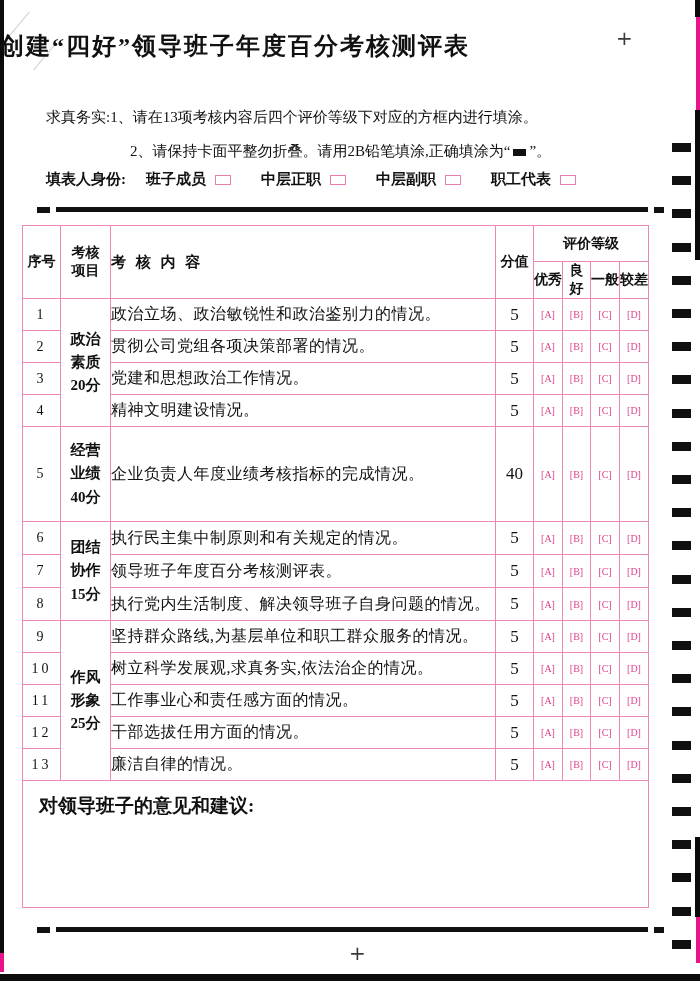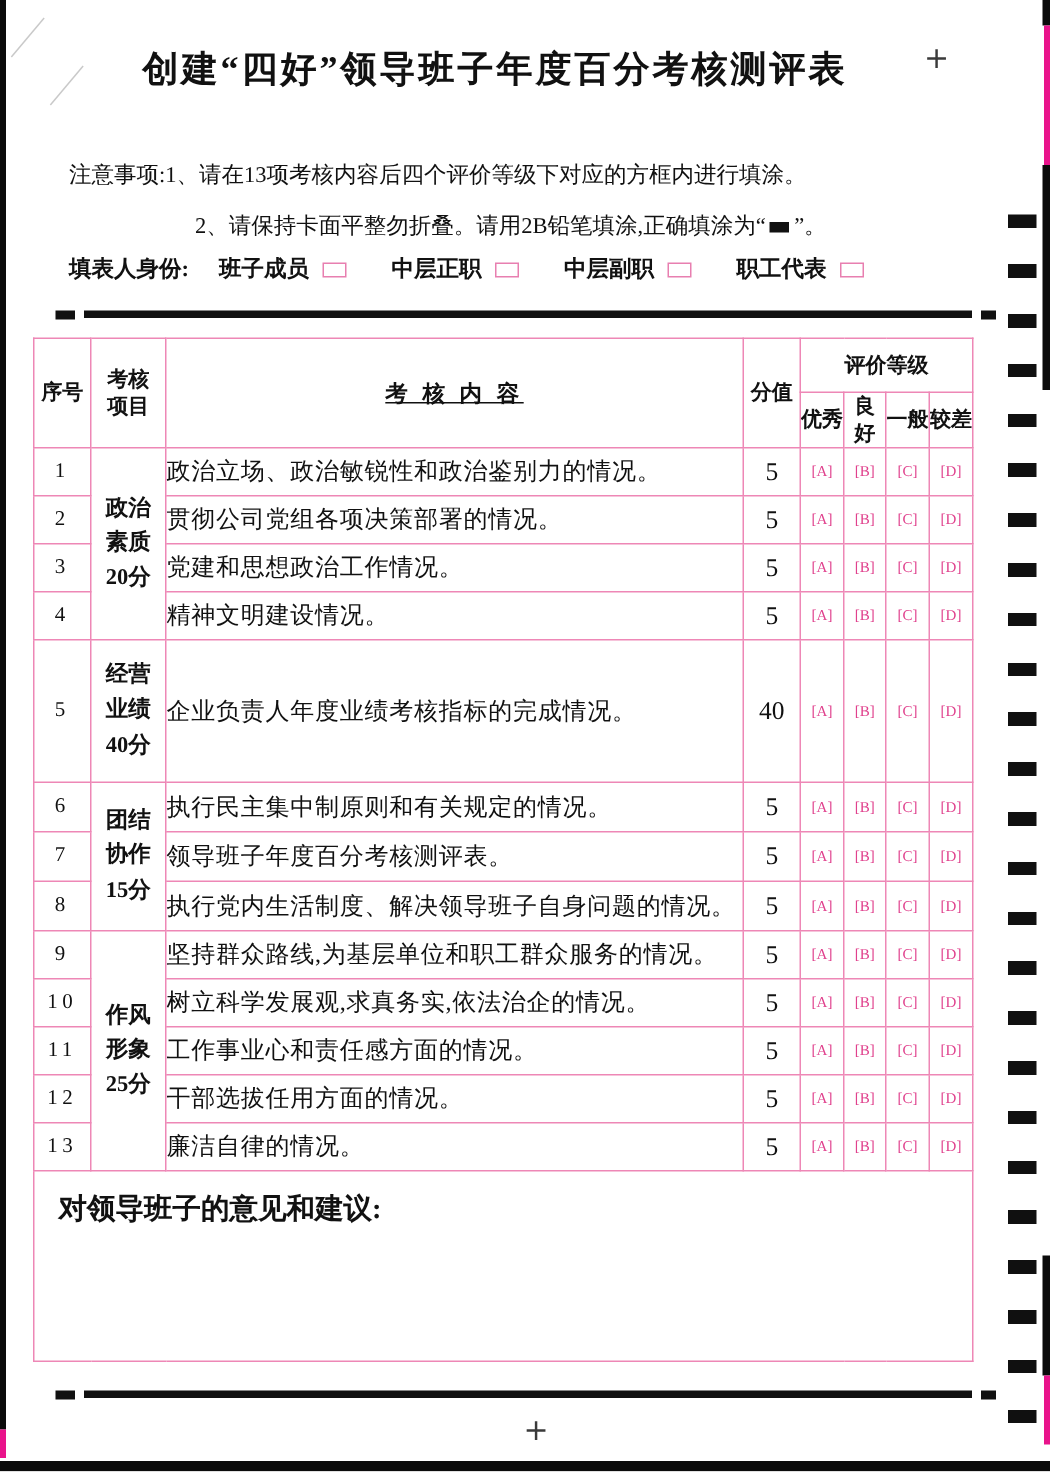--- a/index.html
+++ b/index.html
@@ -6,21 +6,21 @@
   .page{
     position:relative;width:700px;height:981px;background:#ffffff;overflow:hidden;
     font-family:"Liberation Serif","DejaVu Serif",serif;color:#111111;
   }
   
   .edge{position:absolute;}
   .scratch{position:absolute;background:#c9c9c9;width:1px;height:34px;}
   
   .plus{position:absolute;font-size:20px;color:#3a3a3a;font-family:"DejaVu Sans",sans-serif;}
   
-  .title{position:absolute;top:30px;left:0;width:660px;text-align:center;
+  .title{position:absolute;top:30px;left:0;width:660px;text-align:left;
          font-size:24px;font-weight:bold;letter-spacing:2px;}
   
   .notice{position:absolute;top:100px;left:46px;font-size:15px;line-height:34px;white-space:nowrap;}
   .notice .indent{padding-left:84px;}
   .blacksquare{display:inline-block;width:13px;height:7px;background:#111;margin:0 3px;vertical-align:middle;}
   
   .identity{position:absolute;top:170px;left:46px;font-size:15px;font-weight:bold;white-space:nowrap;display:flex;align-items:center;}
   .identity .lbl{margin-right:20px;}
   .identity .opt{margin-right:30px;display:inline-flex;align-items:center;}
   .cb{display:inline-block;width:14px;height:8px;border:1.5px solid #e87fb0;margin-left:9px;}
@@ -32,21 +32,21 @@
           background:repeating-linear-gradient(to bottom,#101010 0 9px,transparent 9px 33.2px);}
   
   table.main{position:absolute;left:22px;top:225px;width:626px;border-collapse:collapse;table-layout:fixed;}
   table.main td{border:1px solid #ee87b6;padding:0;overflow:hidden;}
   .h1{height:36px;}
   .h2{height:34px;}
   .r{height:32px;}
   .r6{height:33px;}
   .rbig{height:95px;}
   .hcell{text-align:center;font-weight:bold;font-size:14px;}
-  .hcontent{text-align:center;font-weight:bold;font-size:15px;letter-spacing:3px;text-decoration:underline;}
+  .hcontent{font-weight:bold;font-size:15px;letter-spacing:3px;}
   .c-seq{text-align:center;font-size:14px;letter-spacing:3px;}
   .c-group{text-align:center;font-weight:bold;font-size:15px;}
   .c-group div{line-height:1.55;}
   .c-content{padding-left:18px;font-size:16px;letter-spacing:0.5px;margin-left:23px;}
   .c-score{text-align:center;font-size:17px;}
   .c-mark{text-align:center;font-size:10px;color:#e0418d;}
   .c-comments{vertical-align:top;height:126px;}
   .c-comments .lbl{font-weight:bold;font-size:19px;padding:12px 0 0 16px;}
 </style>
 </head>
@@ -64,21 +64,21 @@
   <div class="edge" style="left:0;top:974px;width:700px;height:7px;background:#0b0b0b;"></div>
   <div class="scratch" style="left:18px;top:8px;transform:rotate(40deg);"></div>
   <div class="scratch" style="left:44px;top:40px;transform:rotate(40deg);"></div>
 
   <div class="plus" style="left:616px;top:26px;">+</div>
   <div class="plus" style="left:349px;top:941px;">+</div>
 
   <div class="title">创建“四好”领导班子年度百分考核测评表</div>
 
   <div class="notice">
-    <div><span>注意事项:</span><span>1、请在13项考核内容后四个评价等级下对应的方框内进行填涂。</span></div>
+    <div><span>求真务实:</span><span>1、请在13项考核内容后四个评价等级下对应的方框内进行填涂。</span></div>
     <div class="indent"><span>2、请保持卡面平整勿折叠。请用2B铅笔填涂,正确填涂为“</span><span class="blacksquare"></span><span>”。</span></div>
   </div>
 
   <div class="identity">
     <span class="lbl">填表人身份:</span>
     <span class="opt">
         <span>班子成员</span>
         <span class="cb"></span>
       </span>
     <span class="opt">

